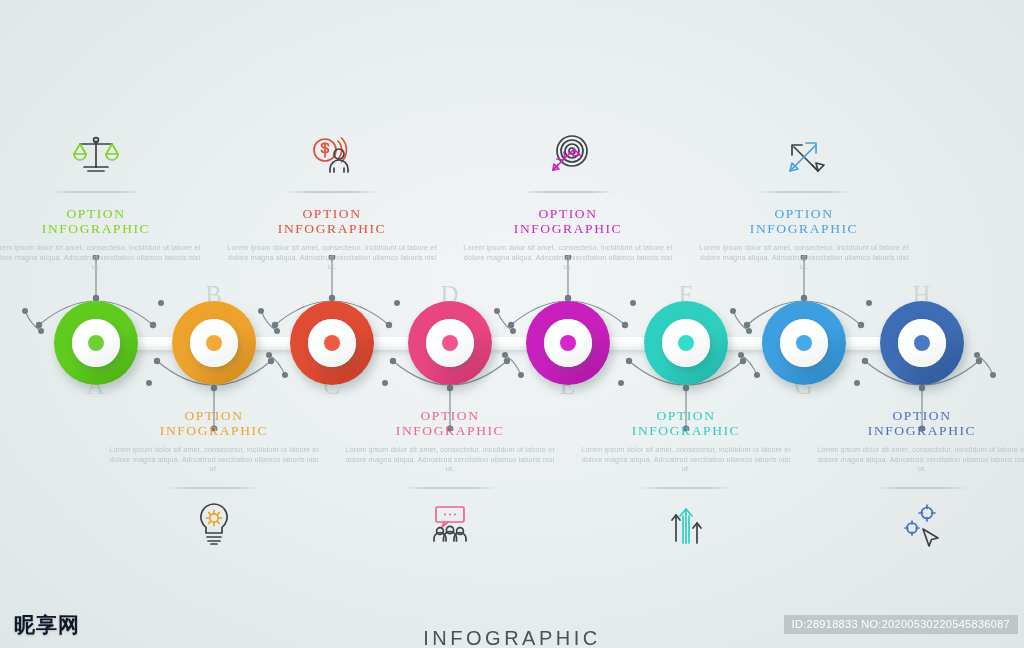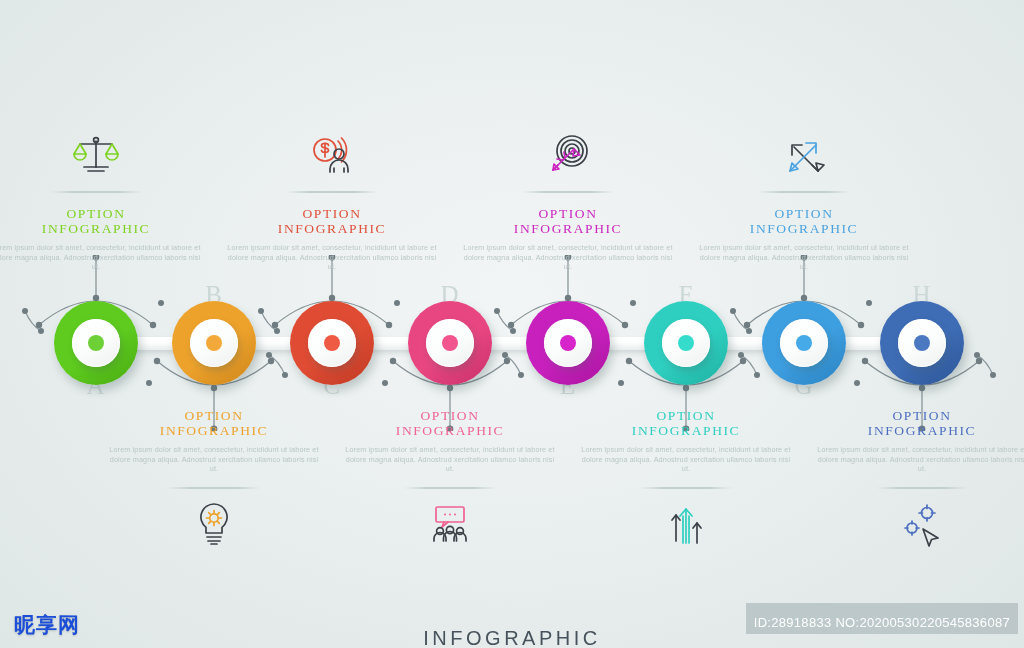--- a/index.html
+++ b/index.html
@@ -76,30 +76,30 @@
   .caption {
     position:absolute; left:0; right:0; bottom:-2px; text-align:center;
     font-family:"Liberation Sans", sans-serif;
     font-size:20px; letter-spacing:3.5px; color:#46525c; z-index:2;
   }
 
   
   .wm-left {
     position:absolute; left:14px; bottom:9px; z-index:9;
     display:flex; align-items:center; gap:8px;
-    color:#1d4ed8; text-shadow:0 1px 2px rgba(140,155,155,.55);flex-direction:column;
+    color:#0f172a; text-shadow:0 1px 2px rgba(140,155,155,.55);flex-direction:column;
   }
   .wm-left .cn { font-size:21px; font-weight:700; letter-spacing:1px;
                  font-family:"DejaVu Sans", sans-serif; }
   .wm-left .url { font-size:19px; font-style:italic; font-weight:700; letter-spacing:.5px; }
   .wm-id {
     position:absolute; right:6px; bottom:14px; z-index:9;
     background:rgba(186,196,199,.92); color:#ffffff;
-    font-size:13px; letter-spacing:.3px;
-    padding:12px 8px 4px 8px; white-space:nowrap;
+    font-size:11px; letter-spacing:.3px;
+    padding:3px 8px 4px 8px; white-space:nowrap;
   }
 </style>
 </head>
 <body>
 
 <div id="stage">
 
   <div class="spine"></div>
 
   <div id="layer">

